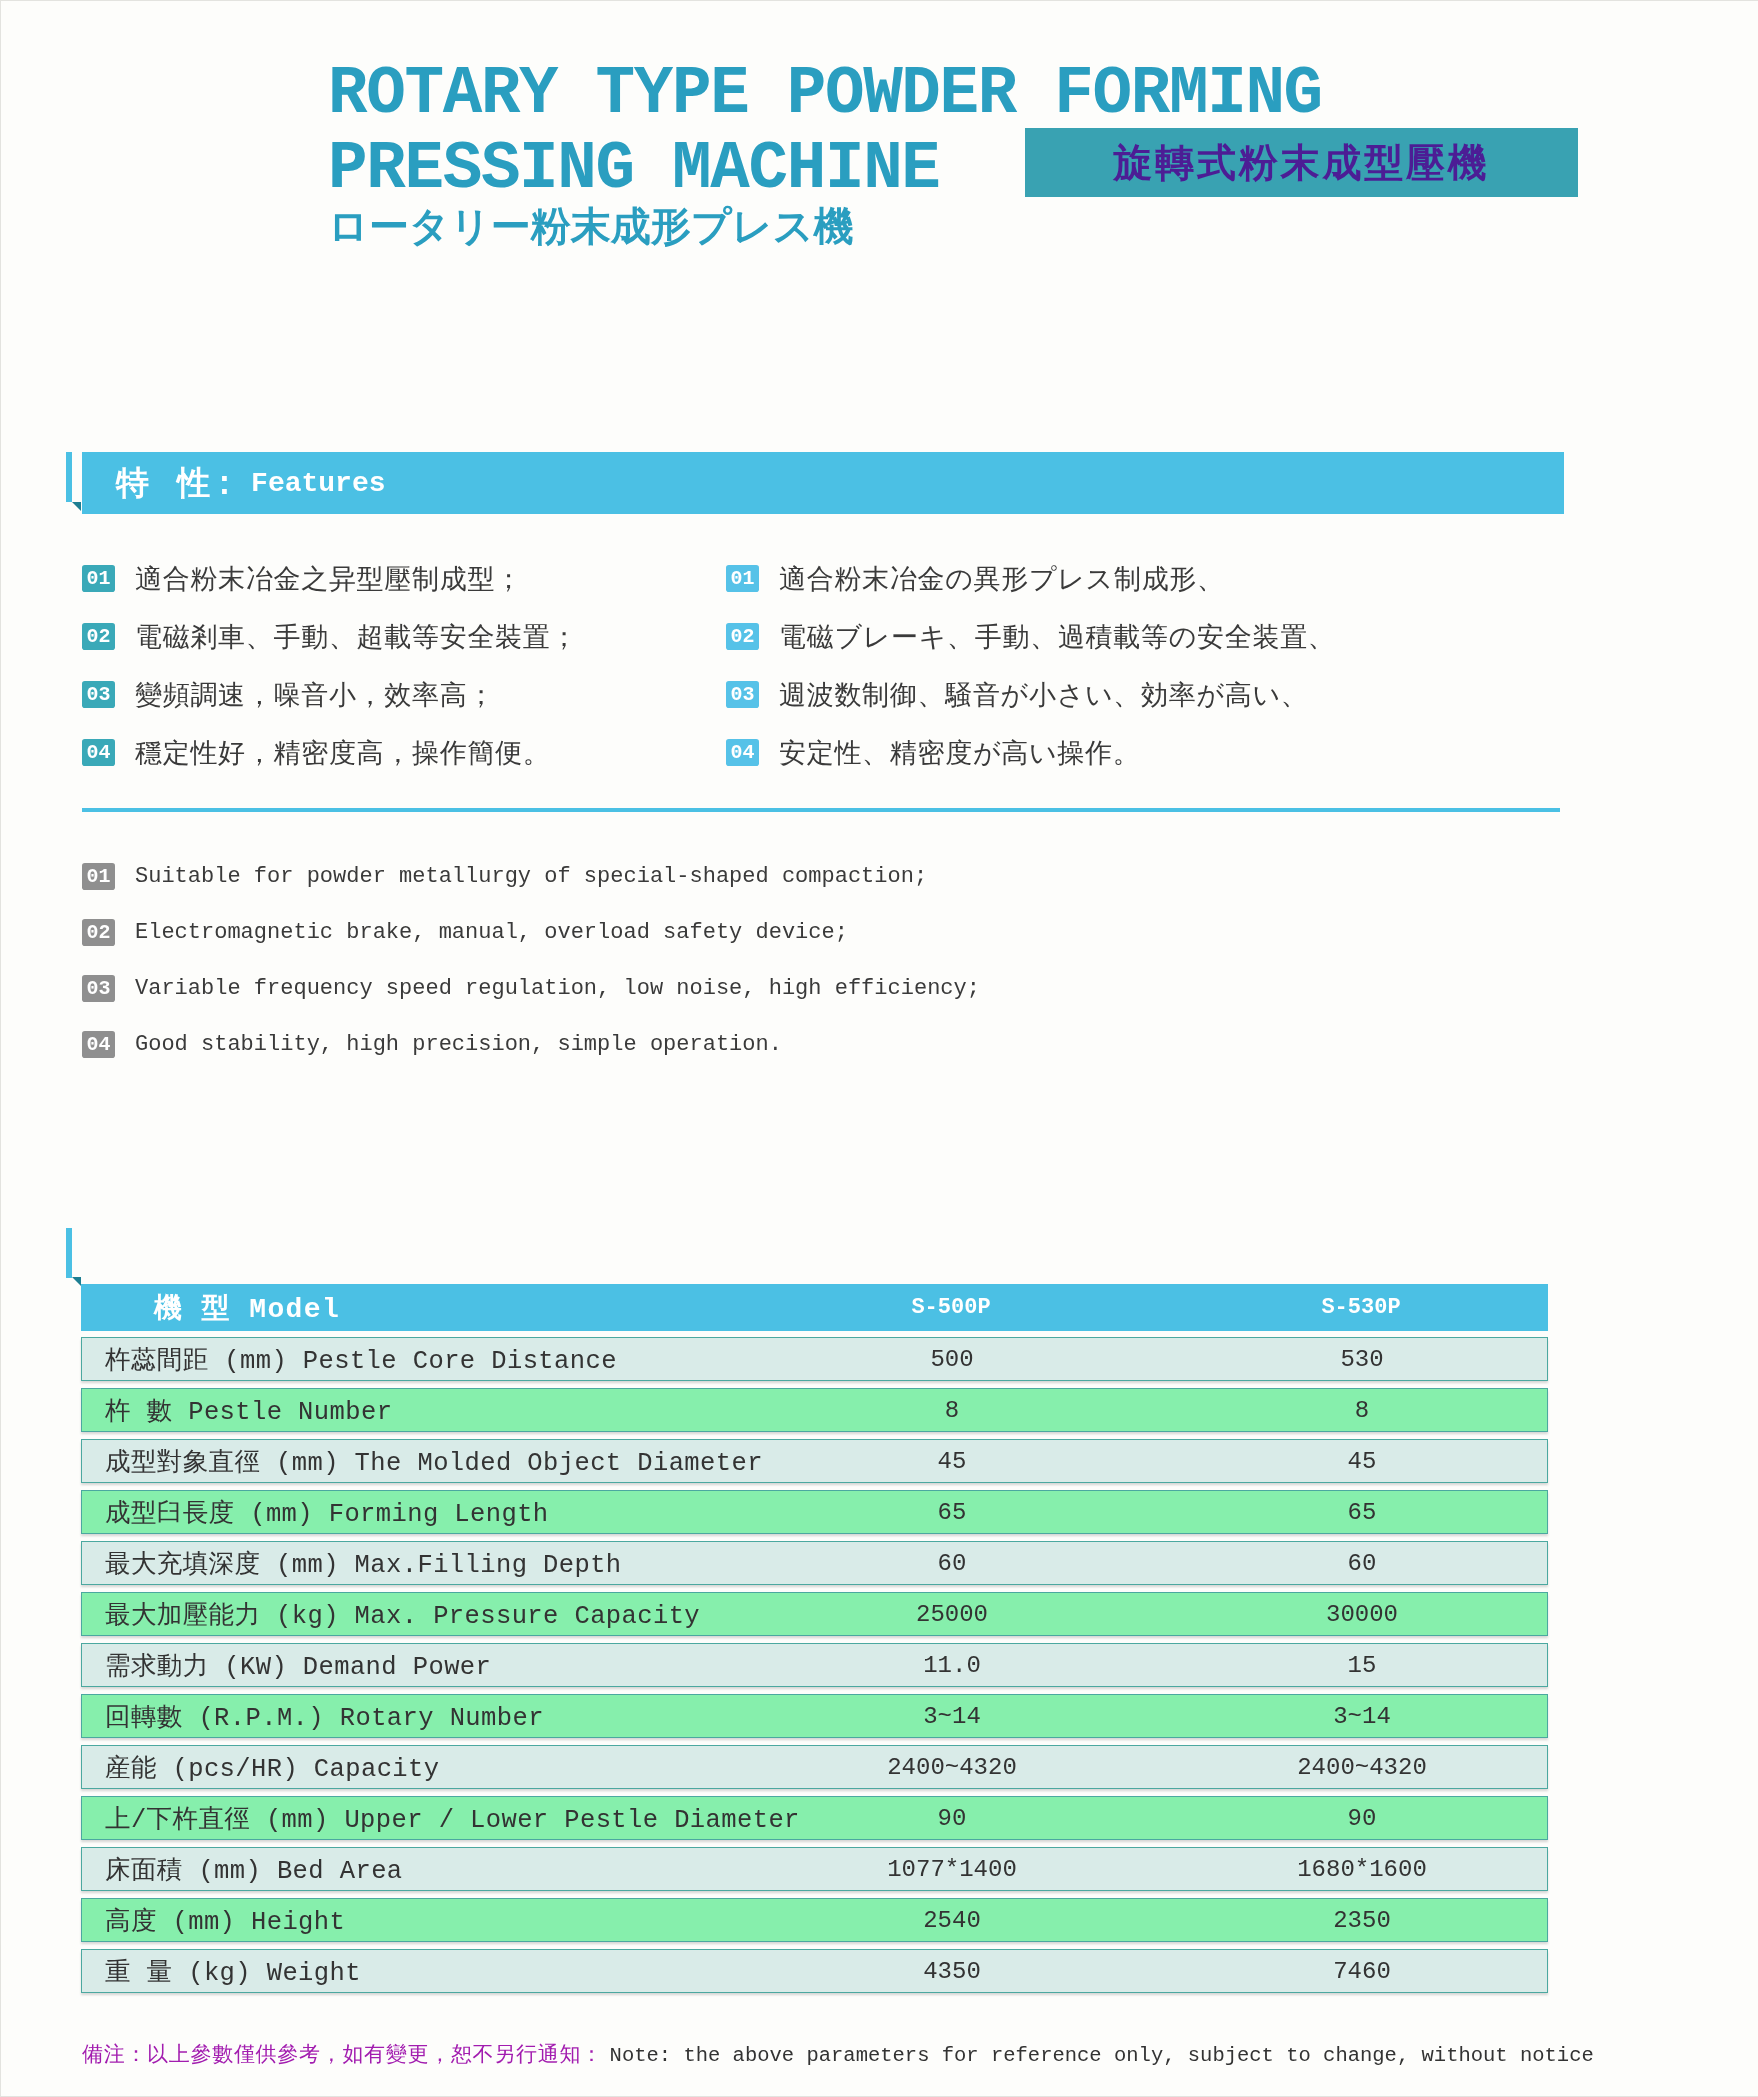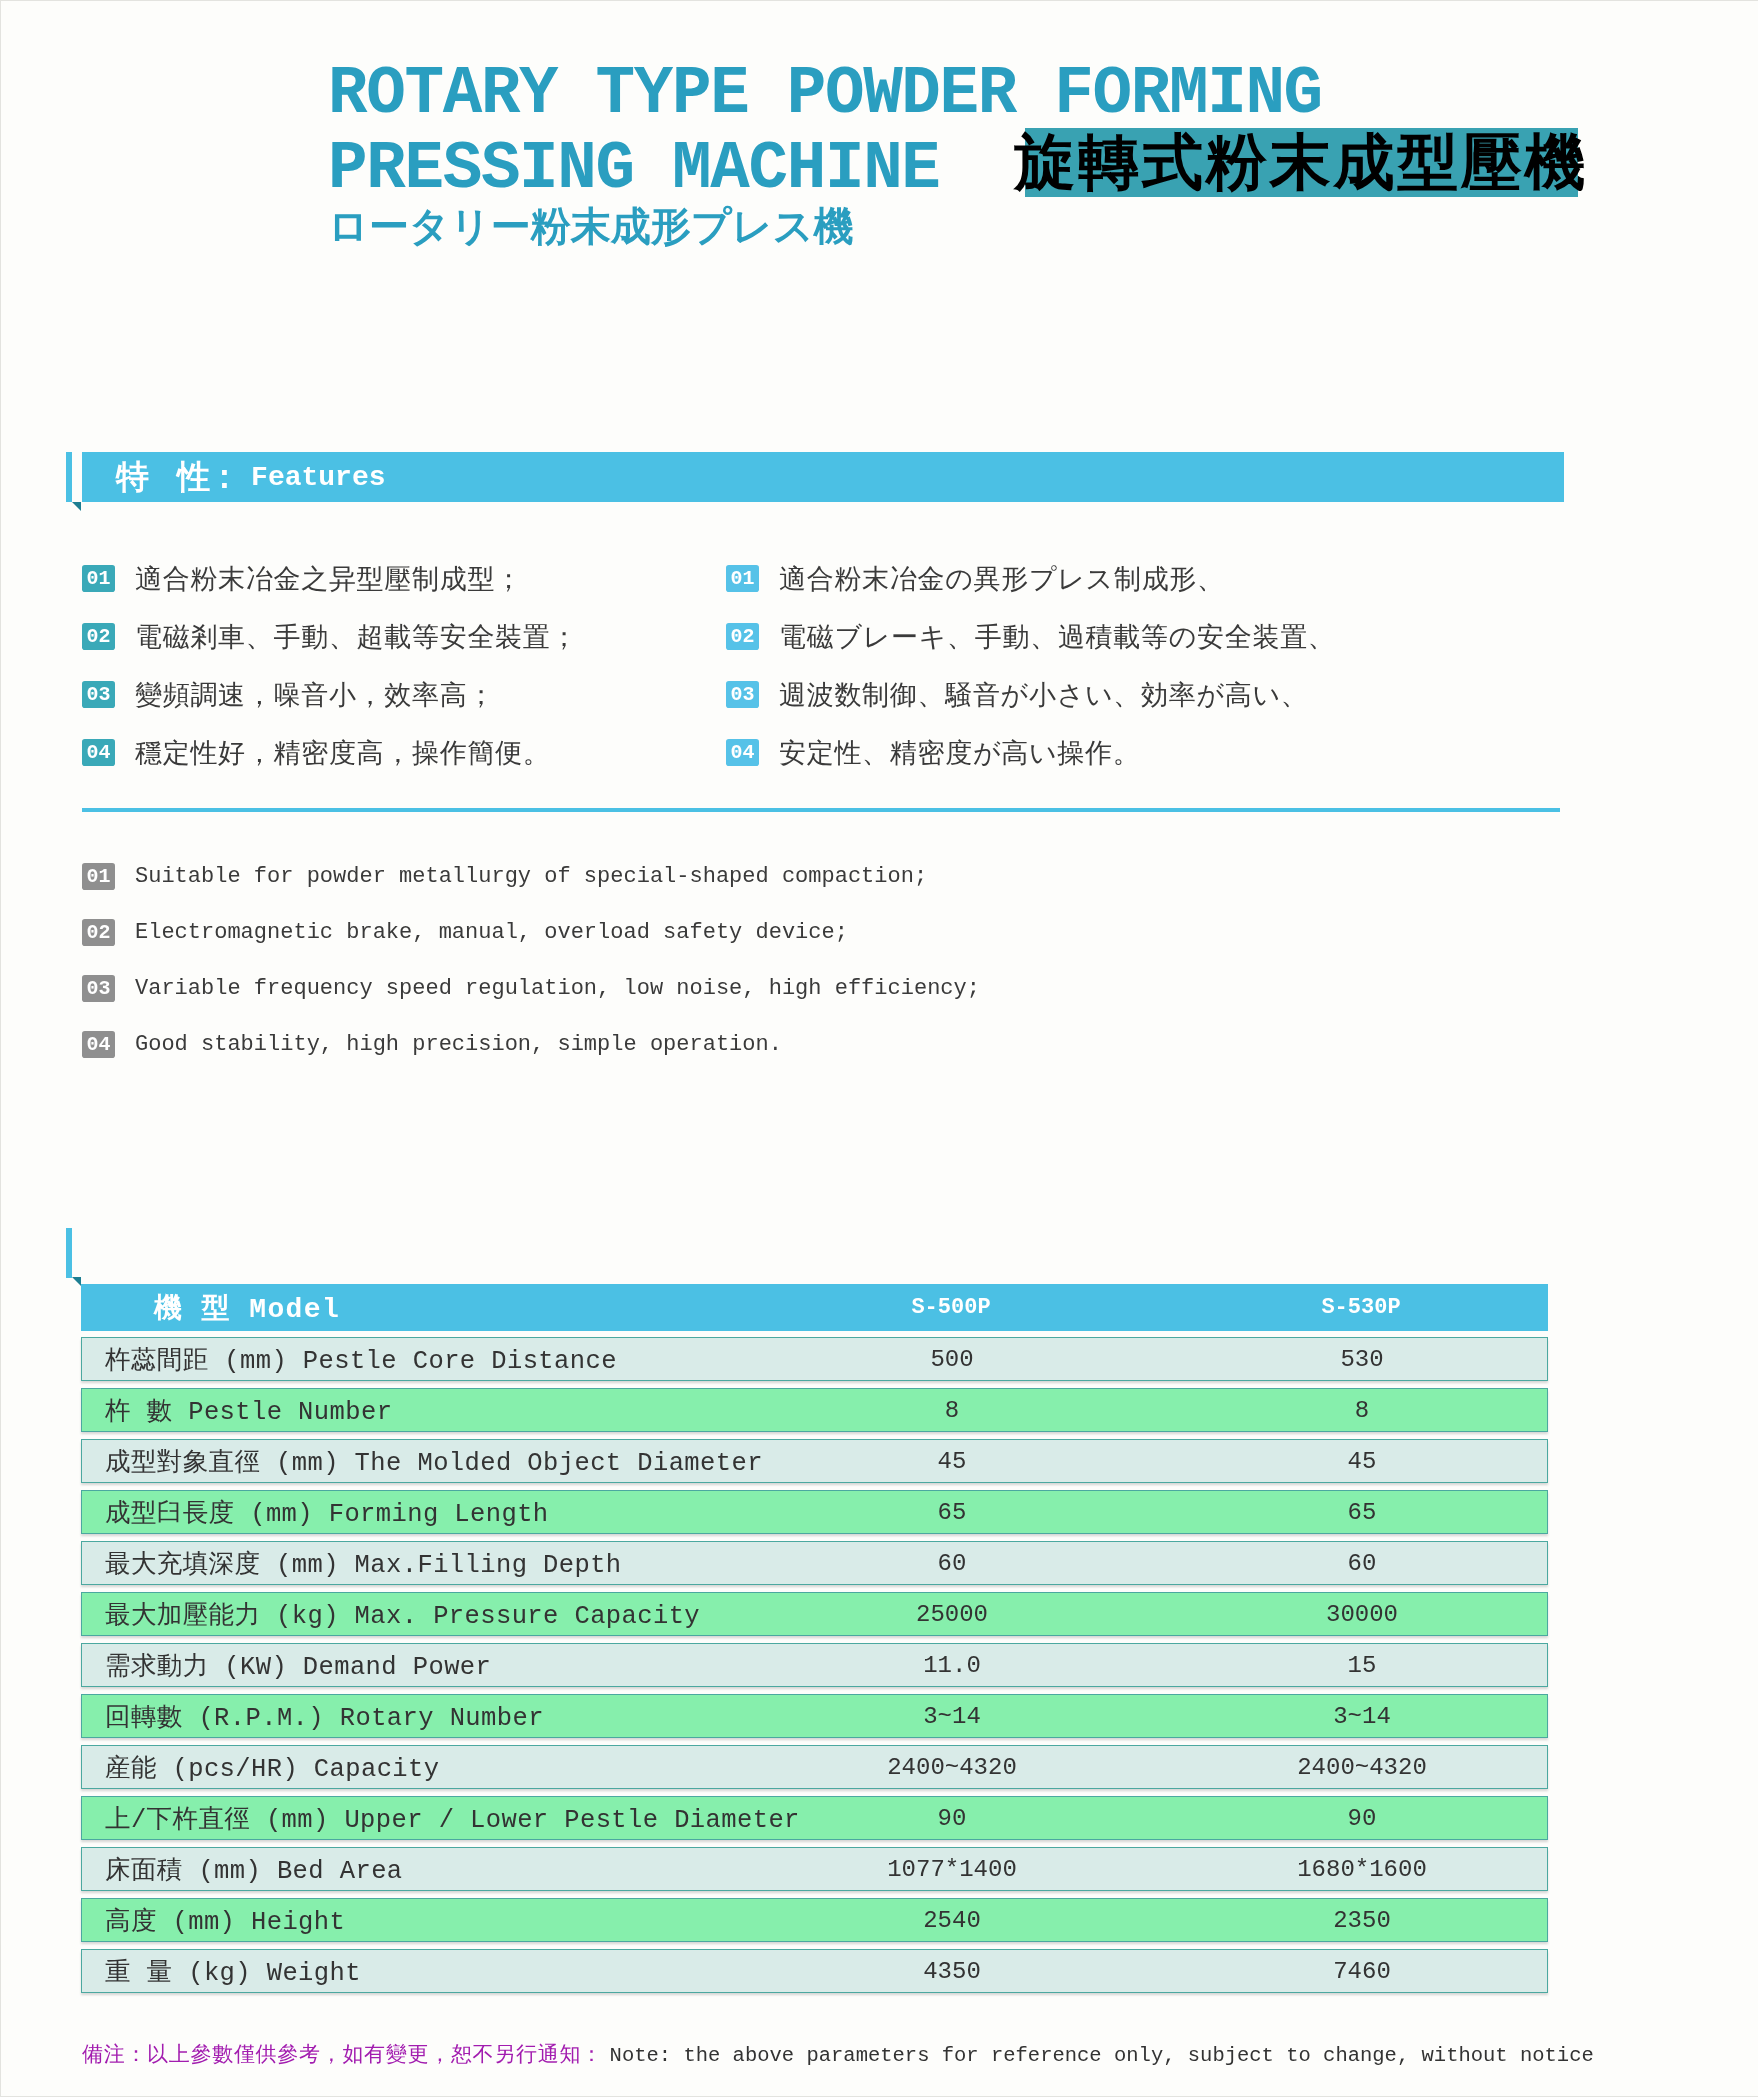--- a/index.html
+++ b/index.html
@@ -13,29 +13,29 @@
   .title-line{
     position:absolute;left:327px;font-weight:bold;color:var(--teal);
     font-size:68px;line-height:1;letter-spacing:-1.4px;white-space:nowrap;
     transform:scaleX(.97);transform-origin:left;
   }
   .title-box{
     position:absolute;left:1024px;top:127px;width:553px;height:69px;
     background:var(--boxteal);display:flex;align-items:center;justify-content:center;
   }
   .title-box span{
-    color:#000000;font-weight:bold;font-size:61px;letter-spacing:2.8px;white-space:nowrap;
+    color:#4c1d95;font-weight:bold;font-size:39px;letter-spacing:2.8px;white-space:nowrap;
   }
   .subtitle-jp{
     position:absolute;left:327px;top:209px;font-weight:bold;color:var(--teal);
     font-size:40px;line-height:1;white-space:nowrap;
   }
   
   .ribbon{
-    position:absolute;left:81px;width:1482px;height:50px;background:var(--cyan);
+    position:absolute;left:81px;width:1482px;height:62px;background:var(--cyan);
     display:flex;align-items:center;padding-left:34px;box-sizing:border-box;
   }
   .ribbon .zh{color:#fff;font-weight:bold;font-size:33px;letter-spacing:4.2px;white-space:nowrap;}
   .ribbon .en{color:#fff;font-weight:bold;font-size:28px;margin-left:12.7px;white-space:nowrap;}
   .ribbon-stripe{position:absolute;left:65px;width:5.7px;height:50px;background:var(--cyan);}
   .ribbon-notch{
     position:absolute;left:71px;width:0;height:0;
     border-top:9.2px solid #1d7e92;border-left:9.2px solid transparent;
   }
   

